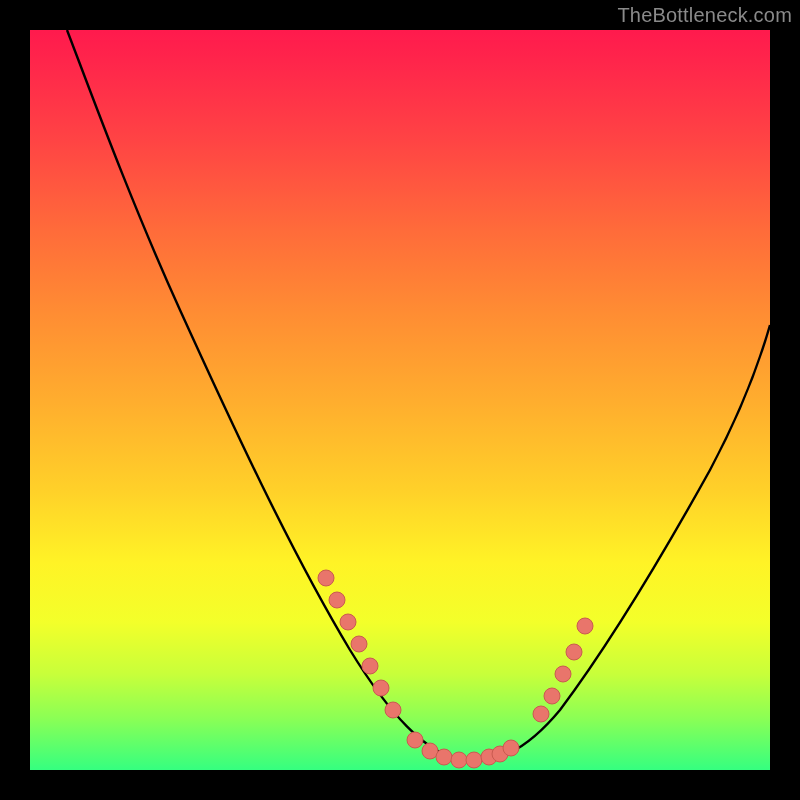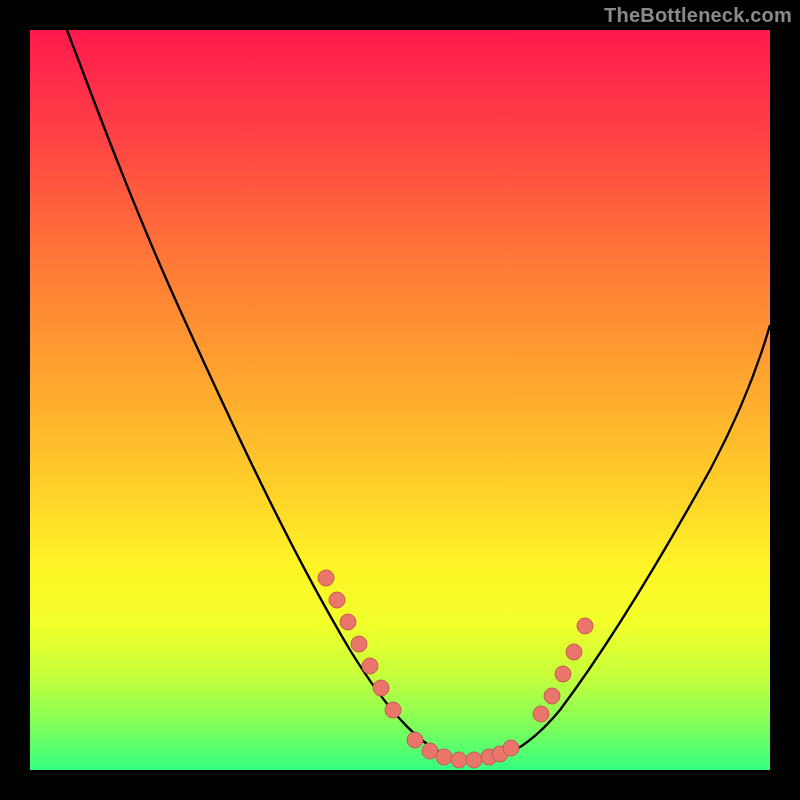--- a/index.html
+++ b/index.html
@@ -45,21 +45,21 @@
     top: 0;
     width: 740px;
     height: 740px;
   }
   .watermark {
     position: absolute;
     top: 4px;
     right: 8px;
     color: #8a8a8a;
     font-size: 20px;
-    font-weight: 700;
+    font-weight: 400;
     letter-spacing: 0.2px;
     user-select: none;
   }
 </style>
 </head>
 <body>
 
 <div class="frame">
   <div class="plot"></div>
 

